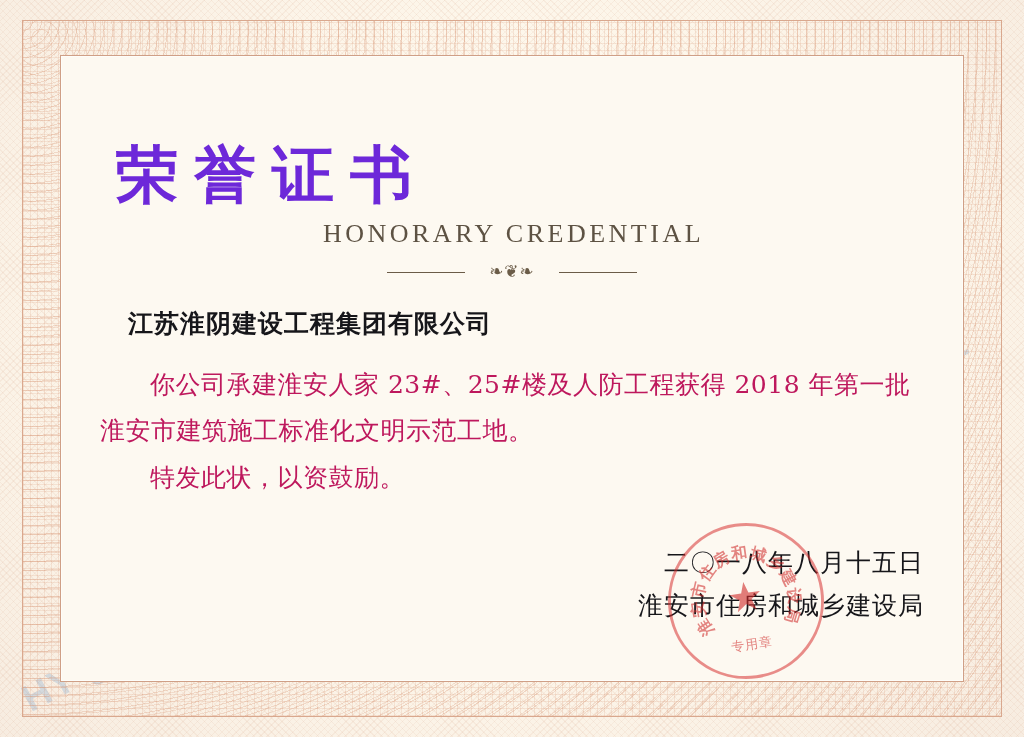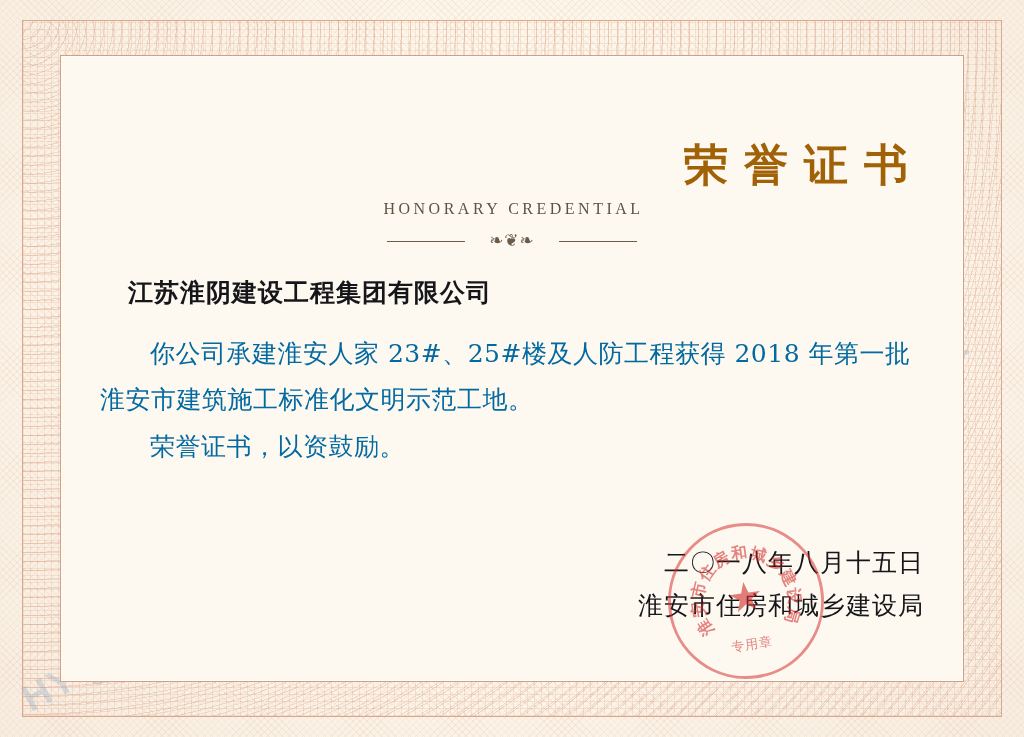--- a/index.html
+++ b/index.html
@@ -99,36 +99,36 @@
     user-select: none;
   }
 
   
   .content {
     position: absolute;
     left: 100px; top: 92px; right: 100px; bottom: 92px;
   }
 
   .title {
-    text-align: right;
+    text-align: left;
     margin-top: 50px;
     font-family: "DejaVu Serif", serif;
     font-weight: 700;
-    font-size: 44px;
+    font-size: 62px;
     letter-spacing: 16px;
-    color: #a16207;
+    color: #6d28d9;
     text-indent: 16px;
     line-height: 1.05;
   }
 
   .subtitle {
     text-align: center;
     margin-top: 12px;
     font-family: "Liberation Serif", serif;
-    font-size: 16px;
+    font-size: 26px;
     letter-spacing: 3.5px;
     color: #5d5243;
     text-indent: 3px;
   }
 
   .divider {
     margin: 12px auto 0;
     width: 250px;
     height: 22px;
     position: relative;
@@ -160,21 +160,21 @@
     font-size: 25px;
     letter-spacing: 1px;
     color: #16161a;
   }
 
   .body-text {
     margin-top: 22px;
     font-family: "DejaVu Serif", serif;
     font-size: 25px;
     line-height: 1.85;
-    color: #0369a1;
+    color: #be185d;
     letter-spacing: 0.5px;
   }
   .body-text p {
     margin: 0;
     text-indent: 2em;
   }
 
   .signature {
     position: absolute;
     right: 0;
@@ -270,21 +270,21 @@
     <div class="divider">
       <div class="bar left"></div>
       <div class="orn">❧❦❧</div>
       <div class="bar right"></div>
     </div>
 
     <div class="recipient">江苏淮阴建设工程集团有限公司</div>
 
     <div class="body-text">
       <p>你公司承建淮安人家 23#、25#楼及人防工程获得 2018 年第一批淮安市建筑施工标准化文明示范工地。</p>
-      <p>荣誉证书，以资鼓励。</p>
+      <p>特发此状，以资鼓励。</p>
     </div>
 
     <div class="signature">
       <div>二〇一八年八月十五日</div>
       <div>淮安市住房和城乡建设局</div>
     </div>
 
   </div>
 
   <div class="seal">

